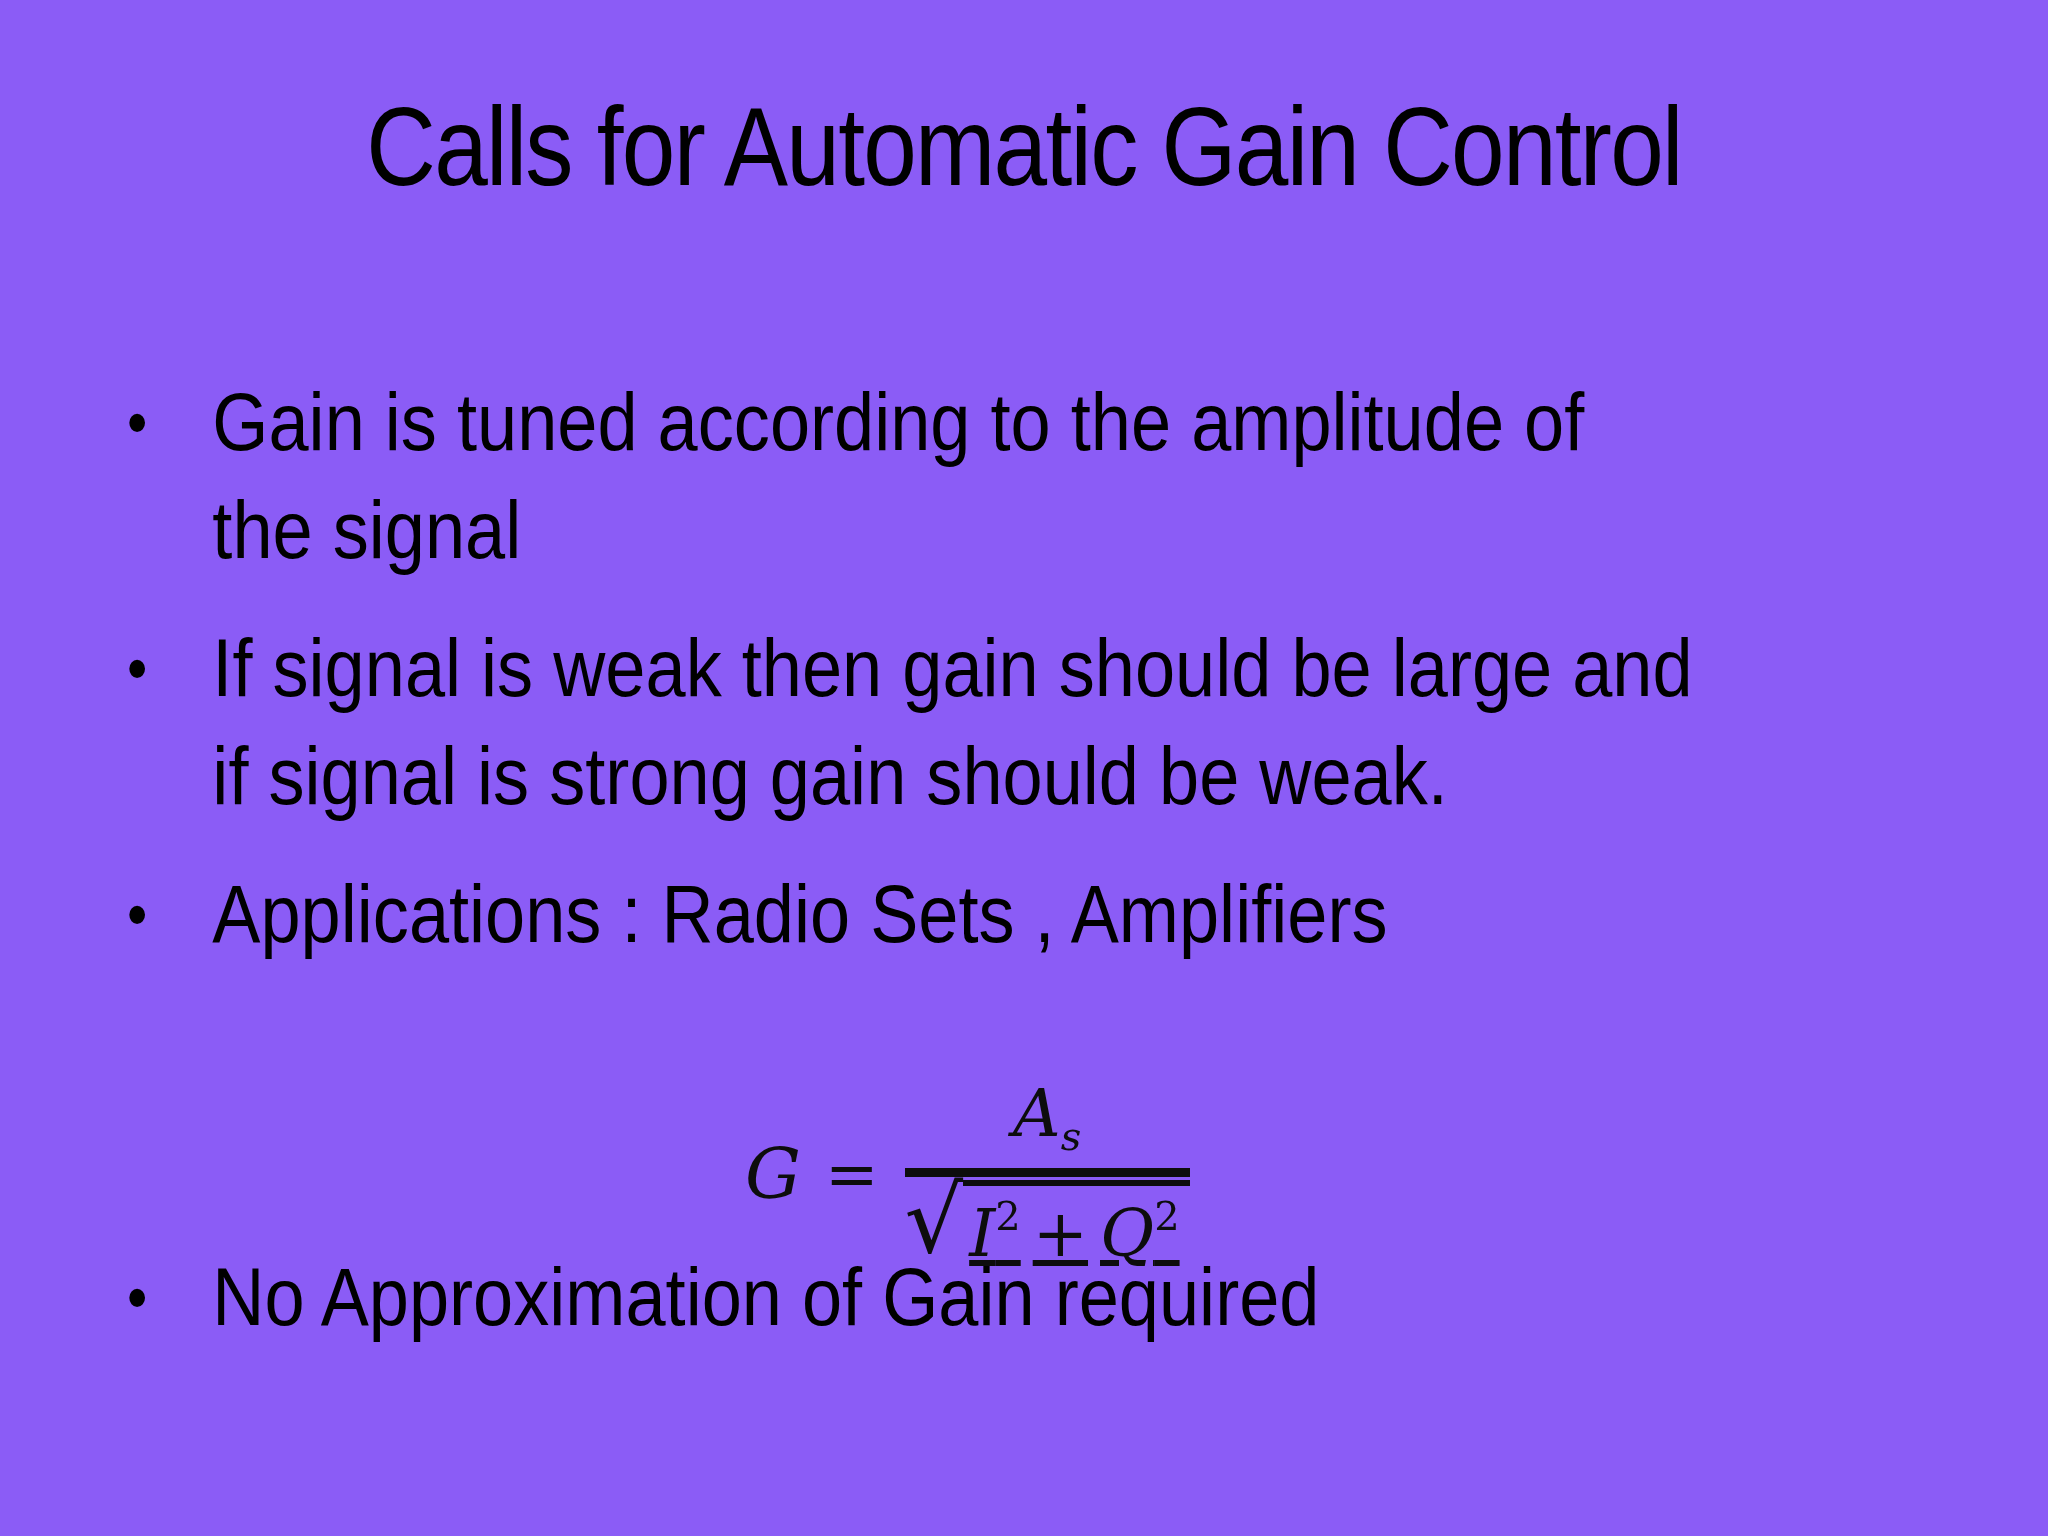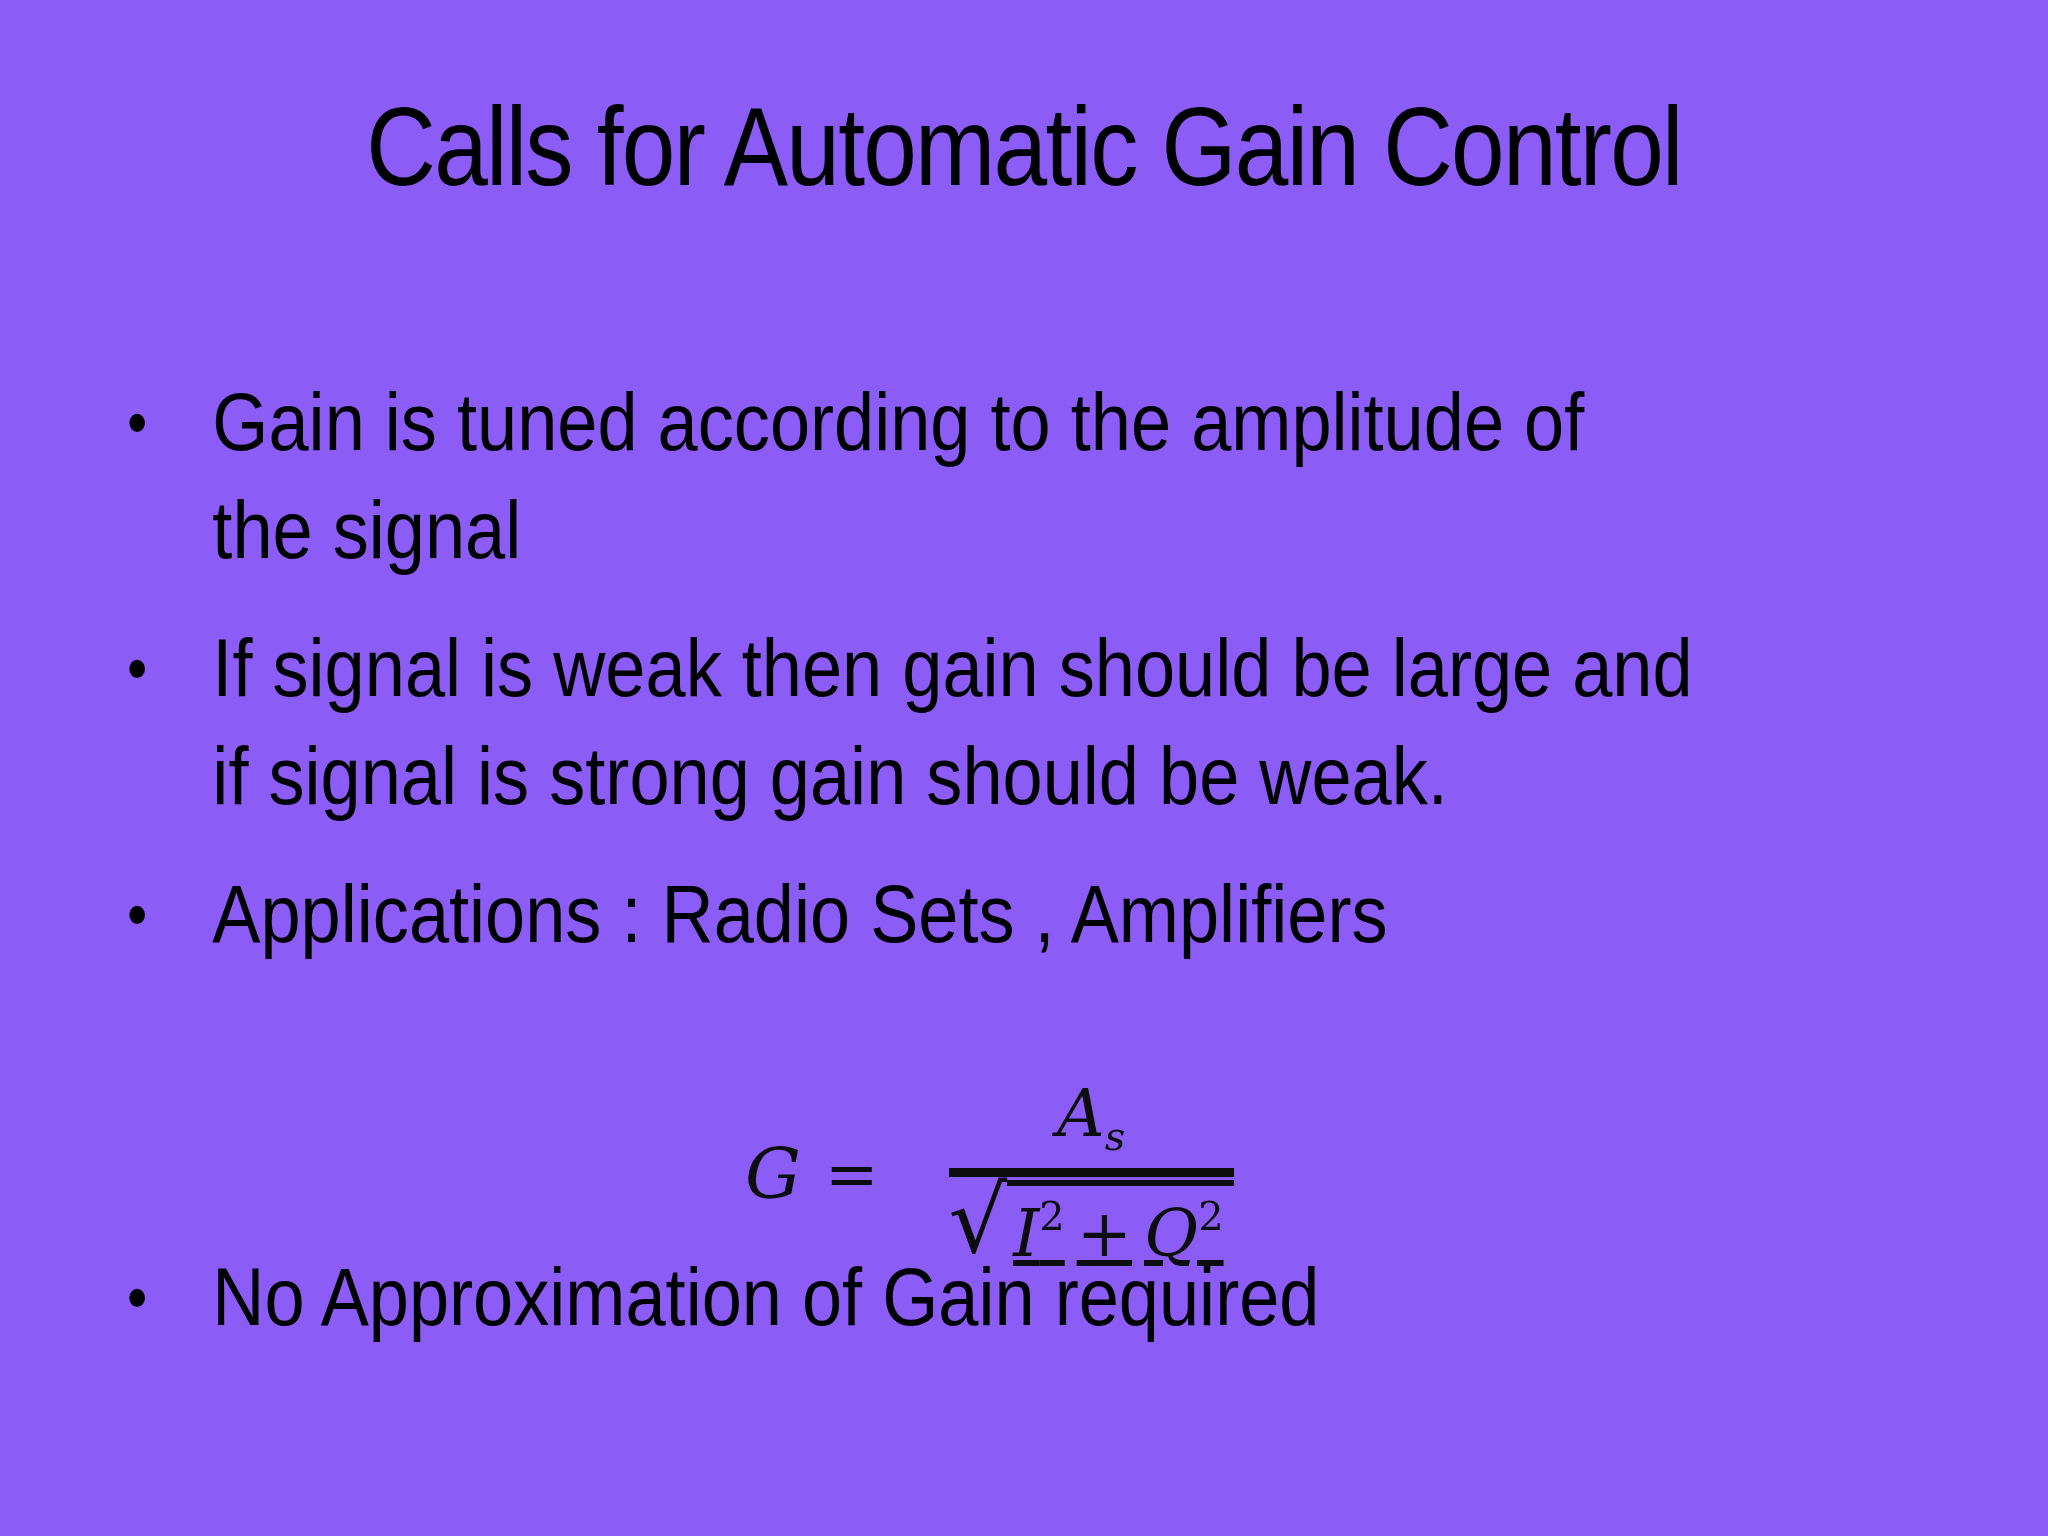--- a/index.html
+++ b/index.html
@@ -89,21 +89,20 @@
     font-size: 70px;
   }
   .formula-eq {
     font-size: 64px;
     margin-left: 24px;
   }
   .fraction {
     display: inline-flex;
     flex-direction: column;
     align-items: center;
-    margin-left: 44px;
   }
   .numerator {
     font-size: 66px;
     line-height: 1.1;
     padding: 0 60px 10px 60px;
     border-bottom: 9px solid #0d0d0d;
     align-self: stretch;
     text-align: center;
   }
   .num-sub {

